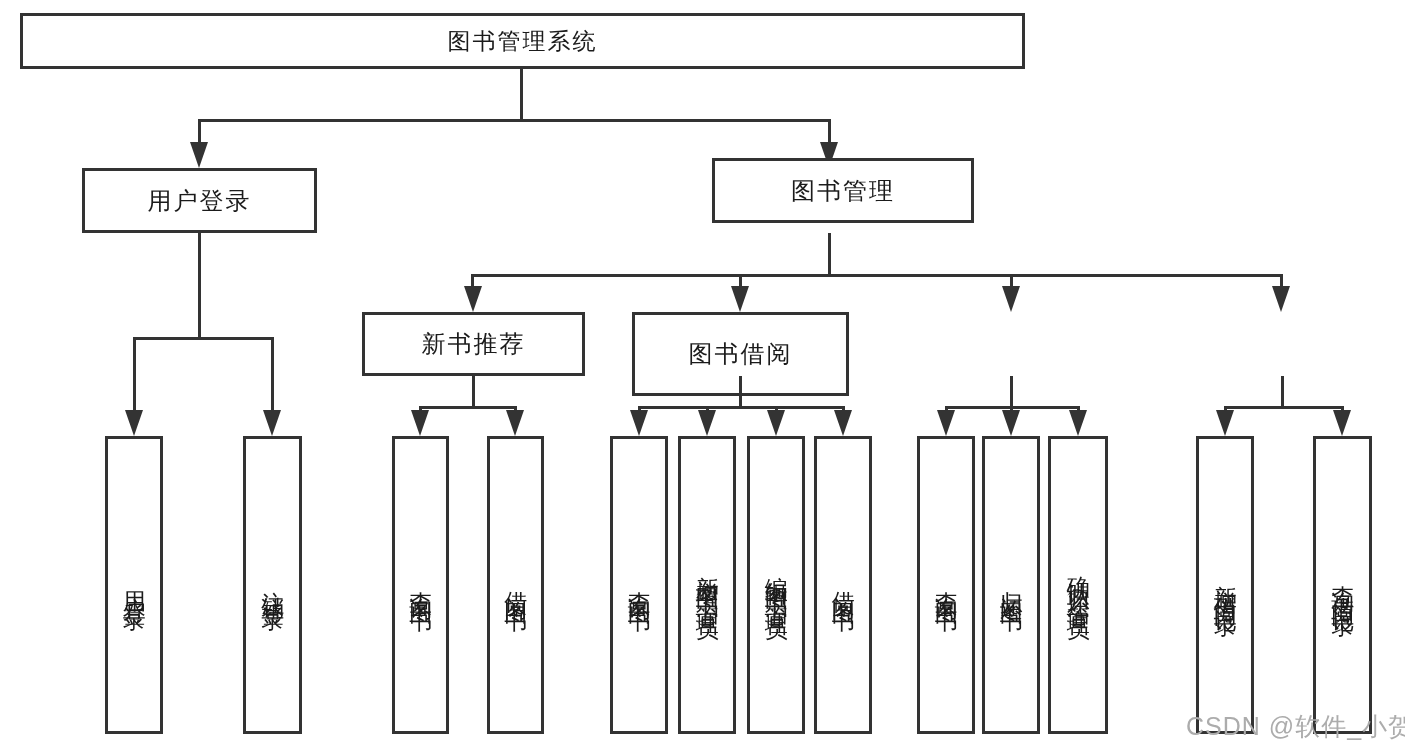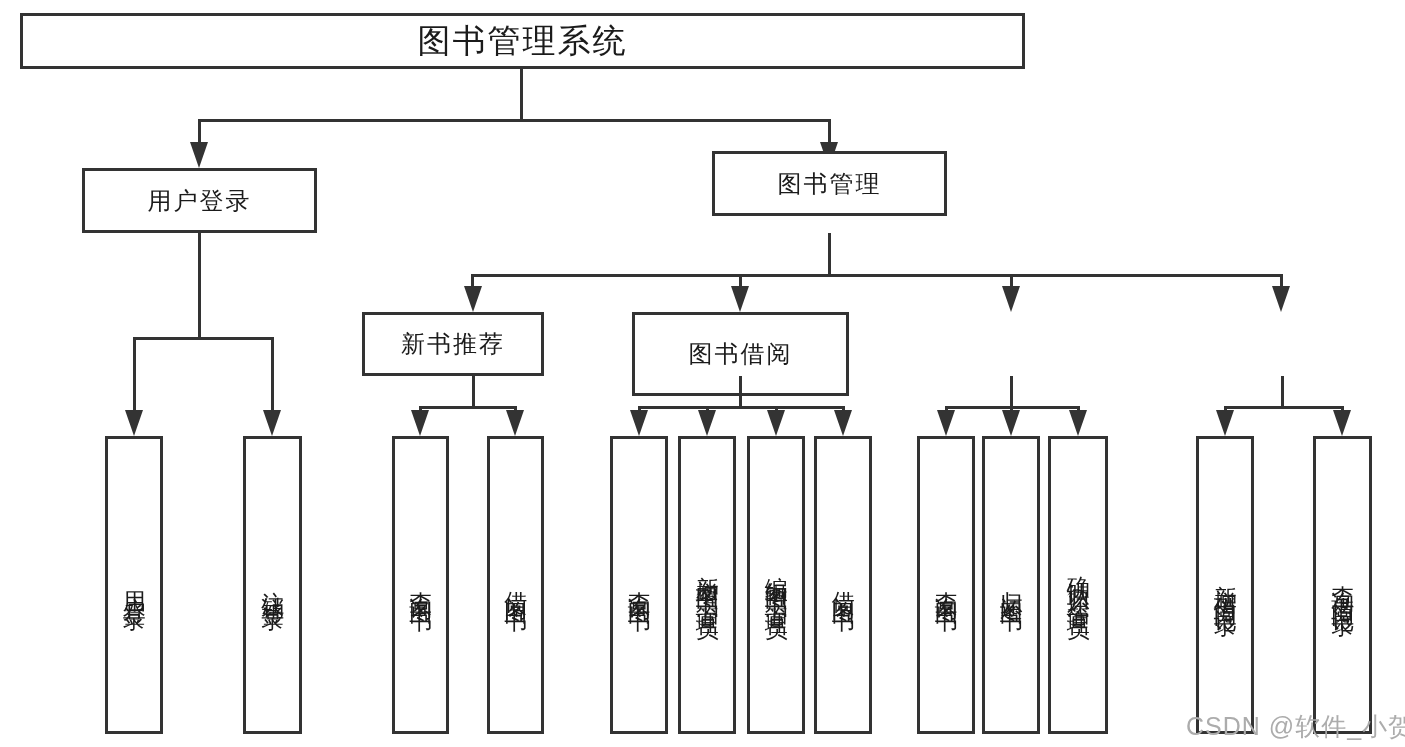--- a/index.html
+++ b/index.html
@@ -6,21 +6,21 @@
   #canvas{
     position:relative;width:1405px;height:747px;background:#ffffff;overflow:hidden;
     font-family:"Liberation Sans","DejaVu Sans",sans-serif;
   }
   .box{
     position:absolute;box-sizing:border-box;border:3px solid #333333;background:#ffffff;
     display:flex;align-items:center;justify-content:center;
     color:#1b1b1b;
   }
   .hbox{font-size:24px;letter-spacing:2px;}
-  .root{font-size:33px;letter-spacing:2px;font-family:Liberation Mono, monospace;}
+  .root{font-size:23px;letter-spacing:2px;font-family:Liberation Mono, monospace;}
   .leaf{
     writing-mode:vertical-rl;text-orientation:mixed;
     font-size:23px;letter-spacing:6px;line-height:1.1;
   }
   .vl{position:absolute;width:3px;background:#333333;}
   .hl{position:absolute;height:3px;background:#333333;}
   .arrow{
     position:absolute;width:0;height:0;
     border-left:9px solid transparent;border-right:9px solid transparent;
     border-top:26px solid #333333;
@@ -42,21 +42,21 @@
   <div class="vl" style="left:520px;top:69px;height:52px"></div>
   <div class="hl" style="left:198px;top:119px;width:633px"></div>
   <div class="vl" style="left:198px;top:119px;height:30px"></div>
   <div class="arrow" style="left:190px;top:142px"></div>
   <div class="vl" style="left:828px;top:119px;height:30px"></div>
   <div class="arrow" style="left:820px;top:142px"></div>
 
   <div class="box hbox" style="left:82px;top:168px;width:235px;height:65px">
     <span>用户登录</span>
   </div>
-  <div class="box hbox" style="left:712px;top:151px;width:235px;height:65px">
+  <div class="box hbox" style="left:712px;top:158px;width:262px;height:65px">
     <span>图书管理</span>
   </div>
 
   <div class="vl" style="left:198px;top:233px;height:106px"></div>
   <div class="hl" style="left:133px;top:337px;width:141px"></div>
   <div class="vl" style="left:133px;top:337px;height:81px"></div>
   <div class="arrow" style="left:125px;top:410px"></div>
   <div class="vl" style="left:271px;top:337px;height:81px"></div>
   <div class="arrow" style="left:263px;top:410px"></div>
 
@@ -64,21 +64,21 @@
   <div class="hl" style="left:471px;top:274px;width:812px"></div>
   <div class="vl" style="left:471px;top:274px;height:16px"></div>
   <div class="arrow" style="left:464px;top:286px"></div>
   <div class="vl" style="left:739px;top:274px;height:16px"></div>
   <div class="arrow" style="left:731px;top:286px"></div>
   <div class="vl" style="left:1010px;top:274px;height:16px"></div>
   <div class="arrow" style="left:1002px;top:286px"></div>
   <div class="vl" style="left:1280px;top:274px;height:16px"></div>
   <div class="arrow" style="left:1272px;top:286px"></div>
 
-  <div class="box hbox" style="left:362px;top:312px;width:182px;height:64px">
+  <div class="box hbox" style="left:362px;top:312px;width:223px;height:64px">
     <span>新书推荐</span>
   </div>
   <div class="box hbox" style="left:632px;top:312px;width:217px;height:84px">
     <span>图书借阅</span>
   </div>
 
   <div class="vl" style="left:472px;top:376px;height:32px"></div>
   <div class="hl" style="left:419px;top:406px;width:98px"></div>
   <div class="vl" style="left:419px;top:406px;height:12px"></div>
   <div class="arrow" style="left:411px;top:410px"></div>

